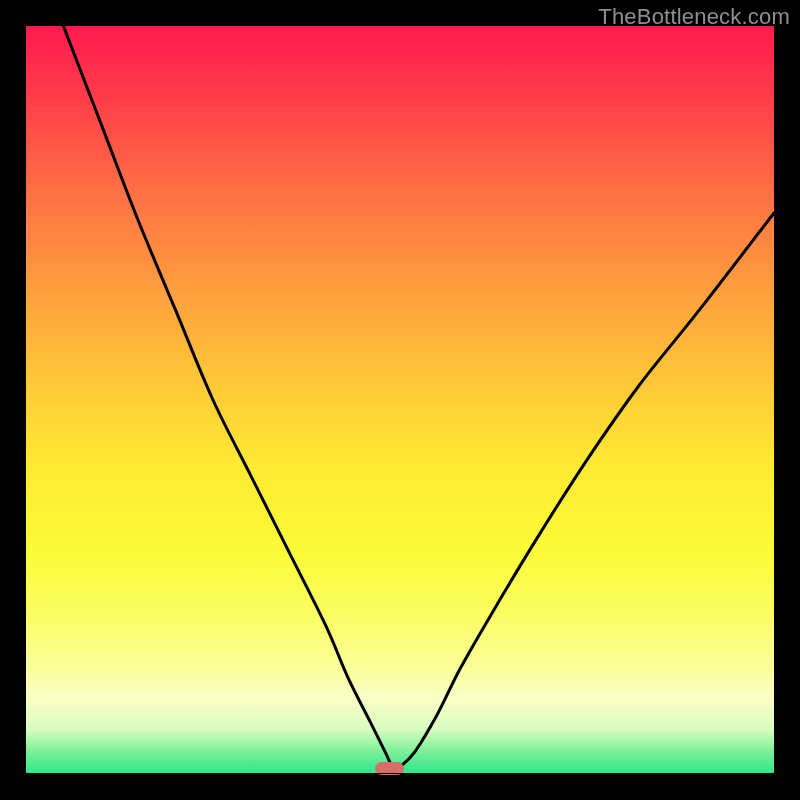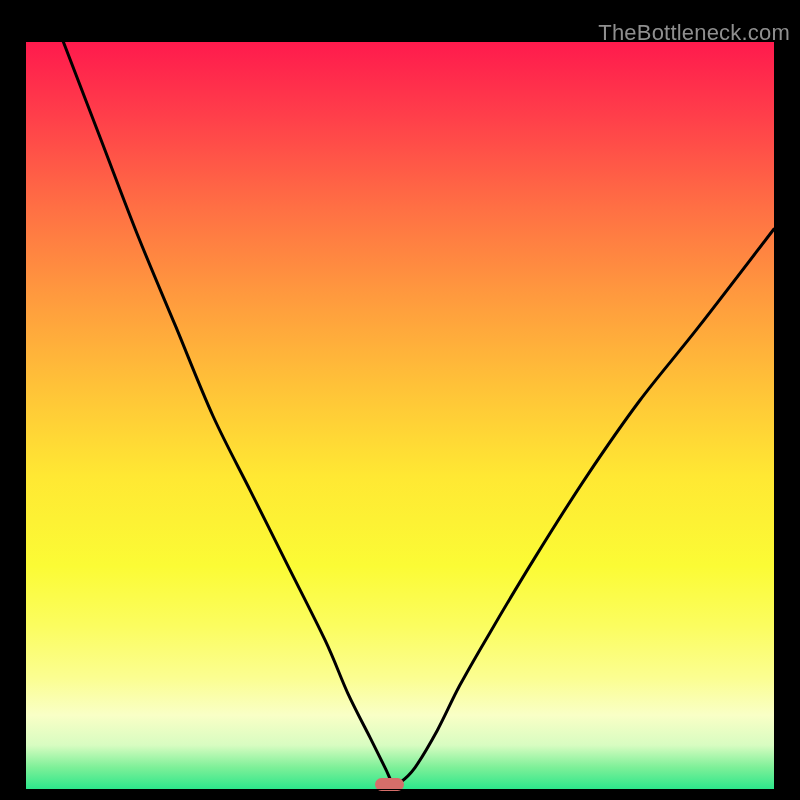--- a/index.html
+++ b/index.html
@@ -6,21 +6,21 @@
     margin: 0;
     padding: 0;
     width: 800px;
     height: 800px;
     background: #000;
     overflow: hidden;
     font-family: Arial, Helvetica, sans-serif;
   }
   .frame {
     position: absolute;
-    top: 16px;
+    top: 0;
     left: 0;
     width: 800px;
     height: 603px;
     background: #000;
   }
   .plot {
     position: absolute;
     top: 26px;
     left: 26px;
     width: 748px;

